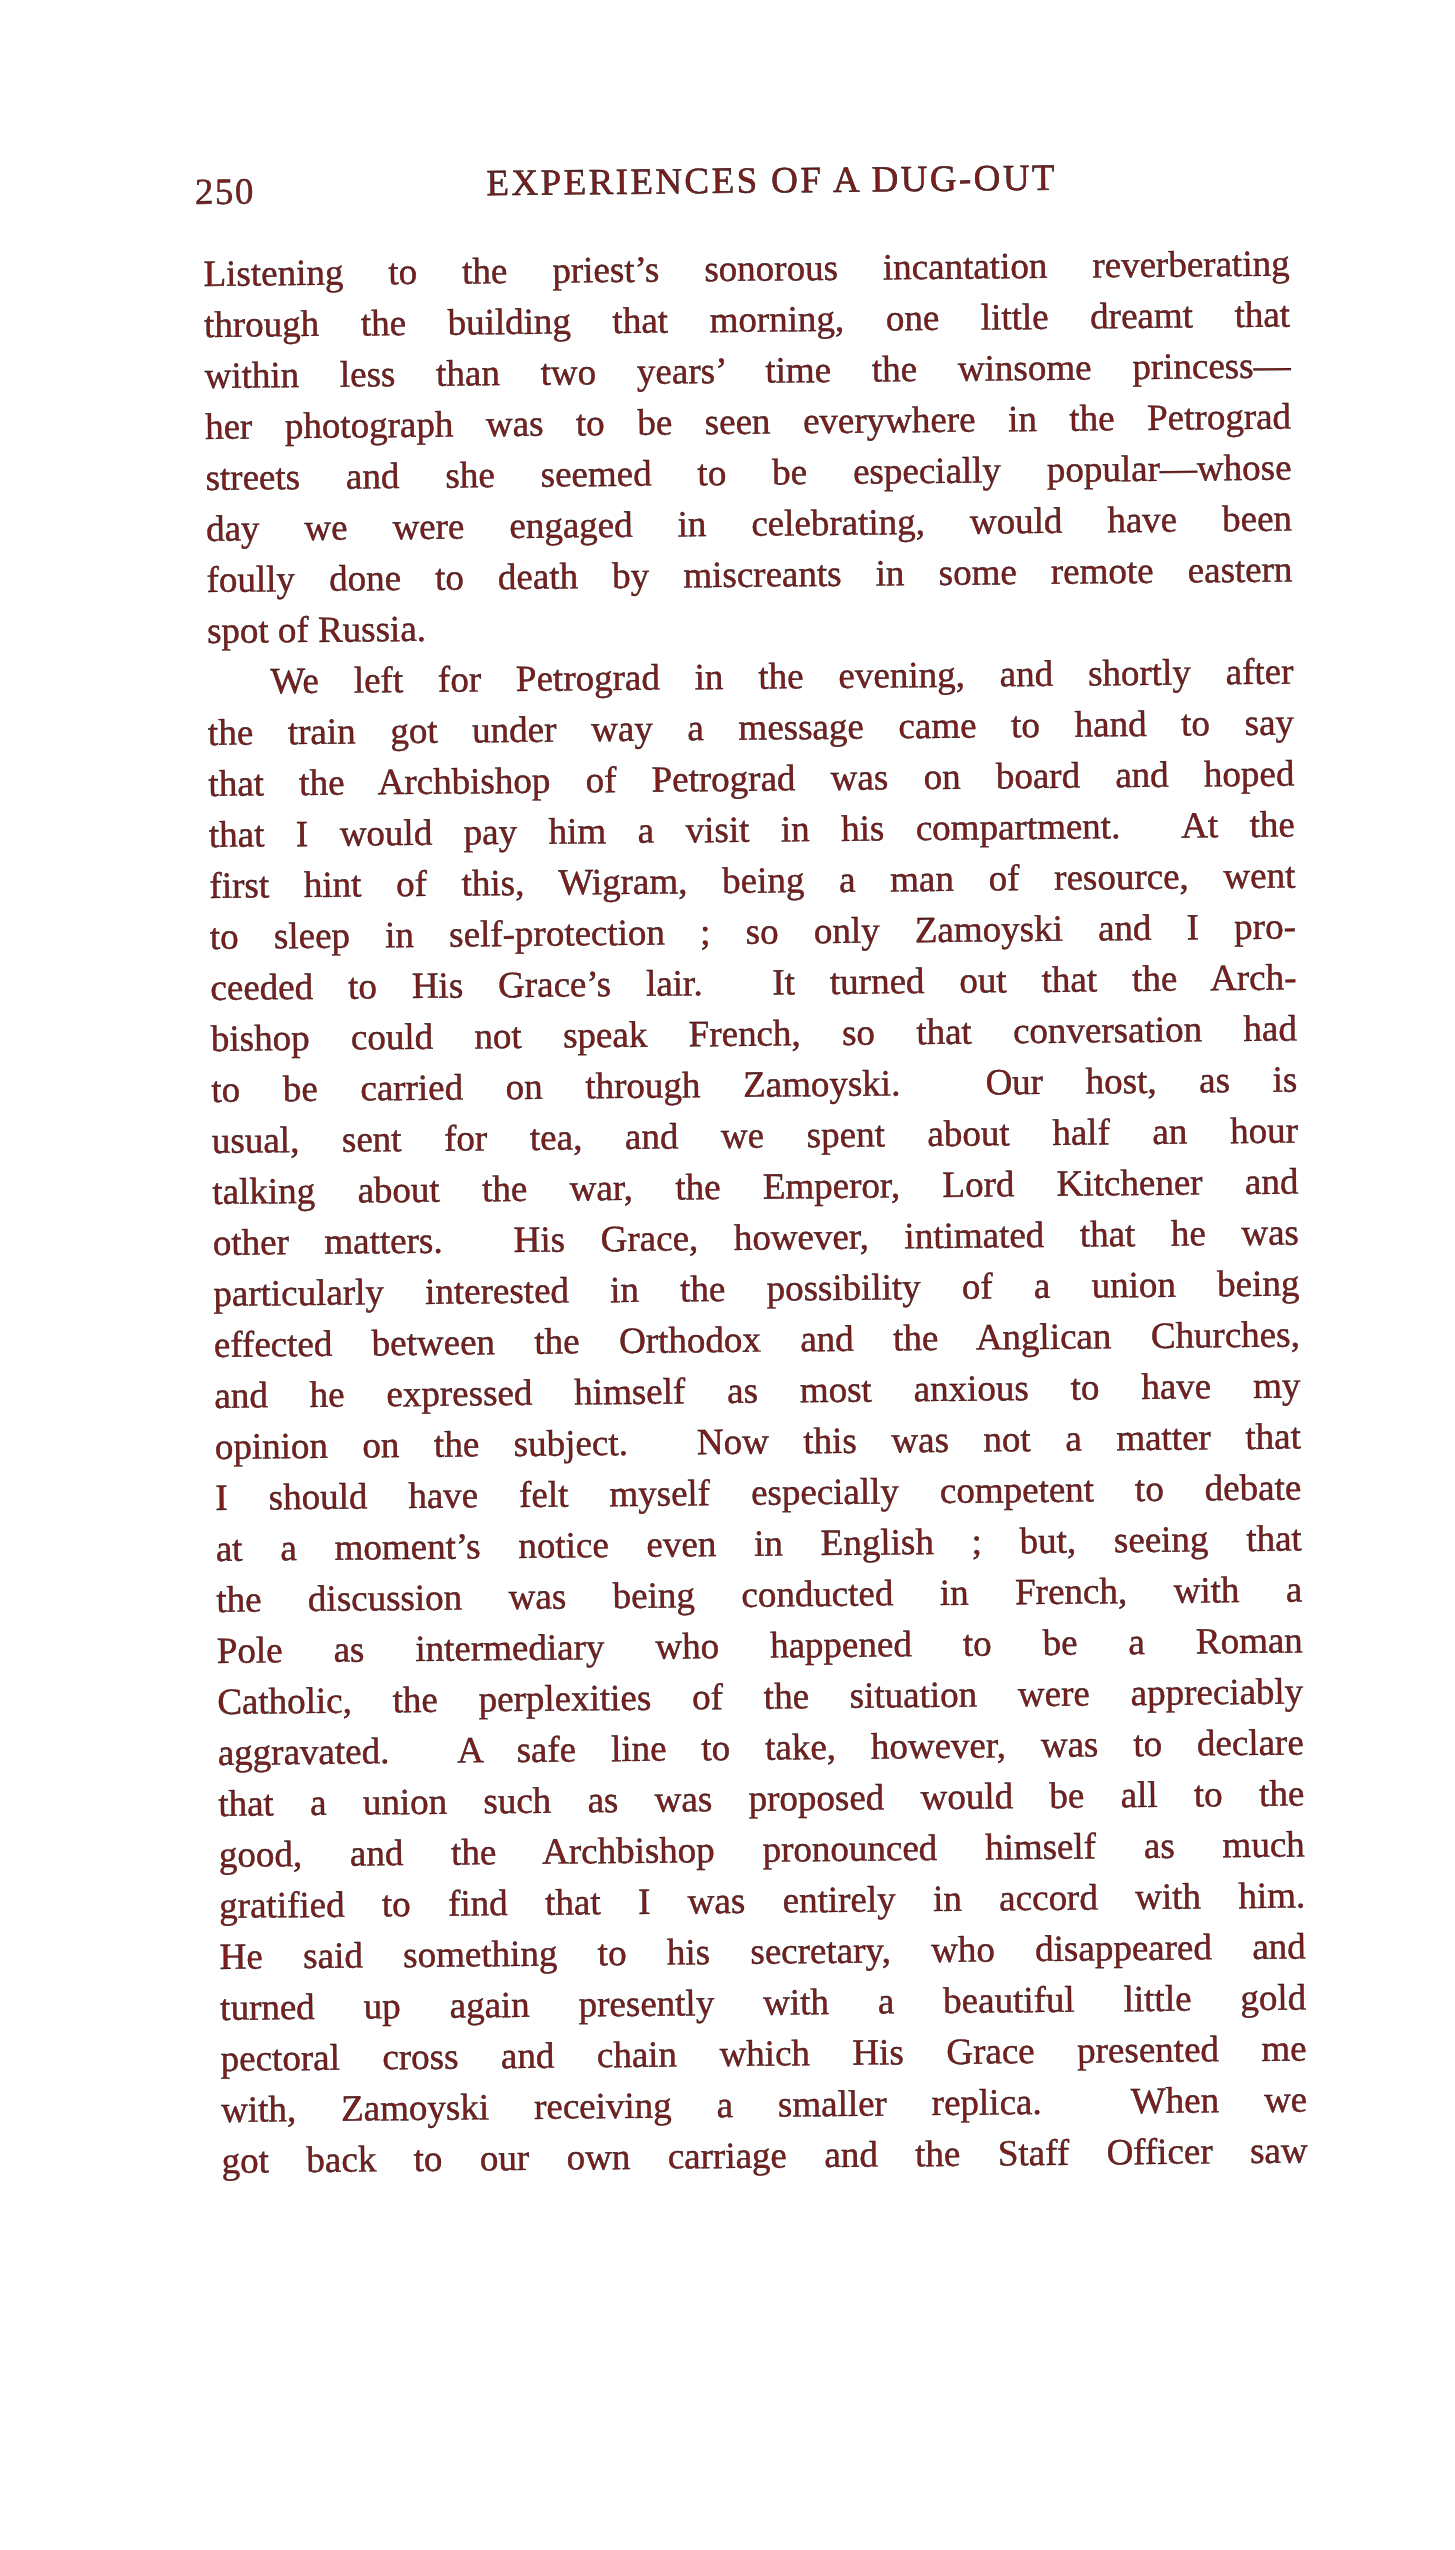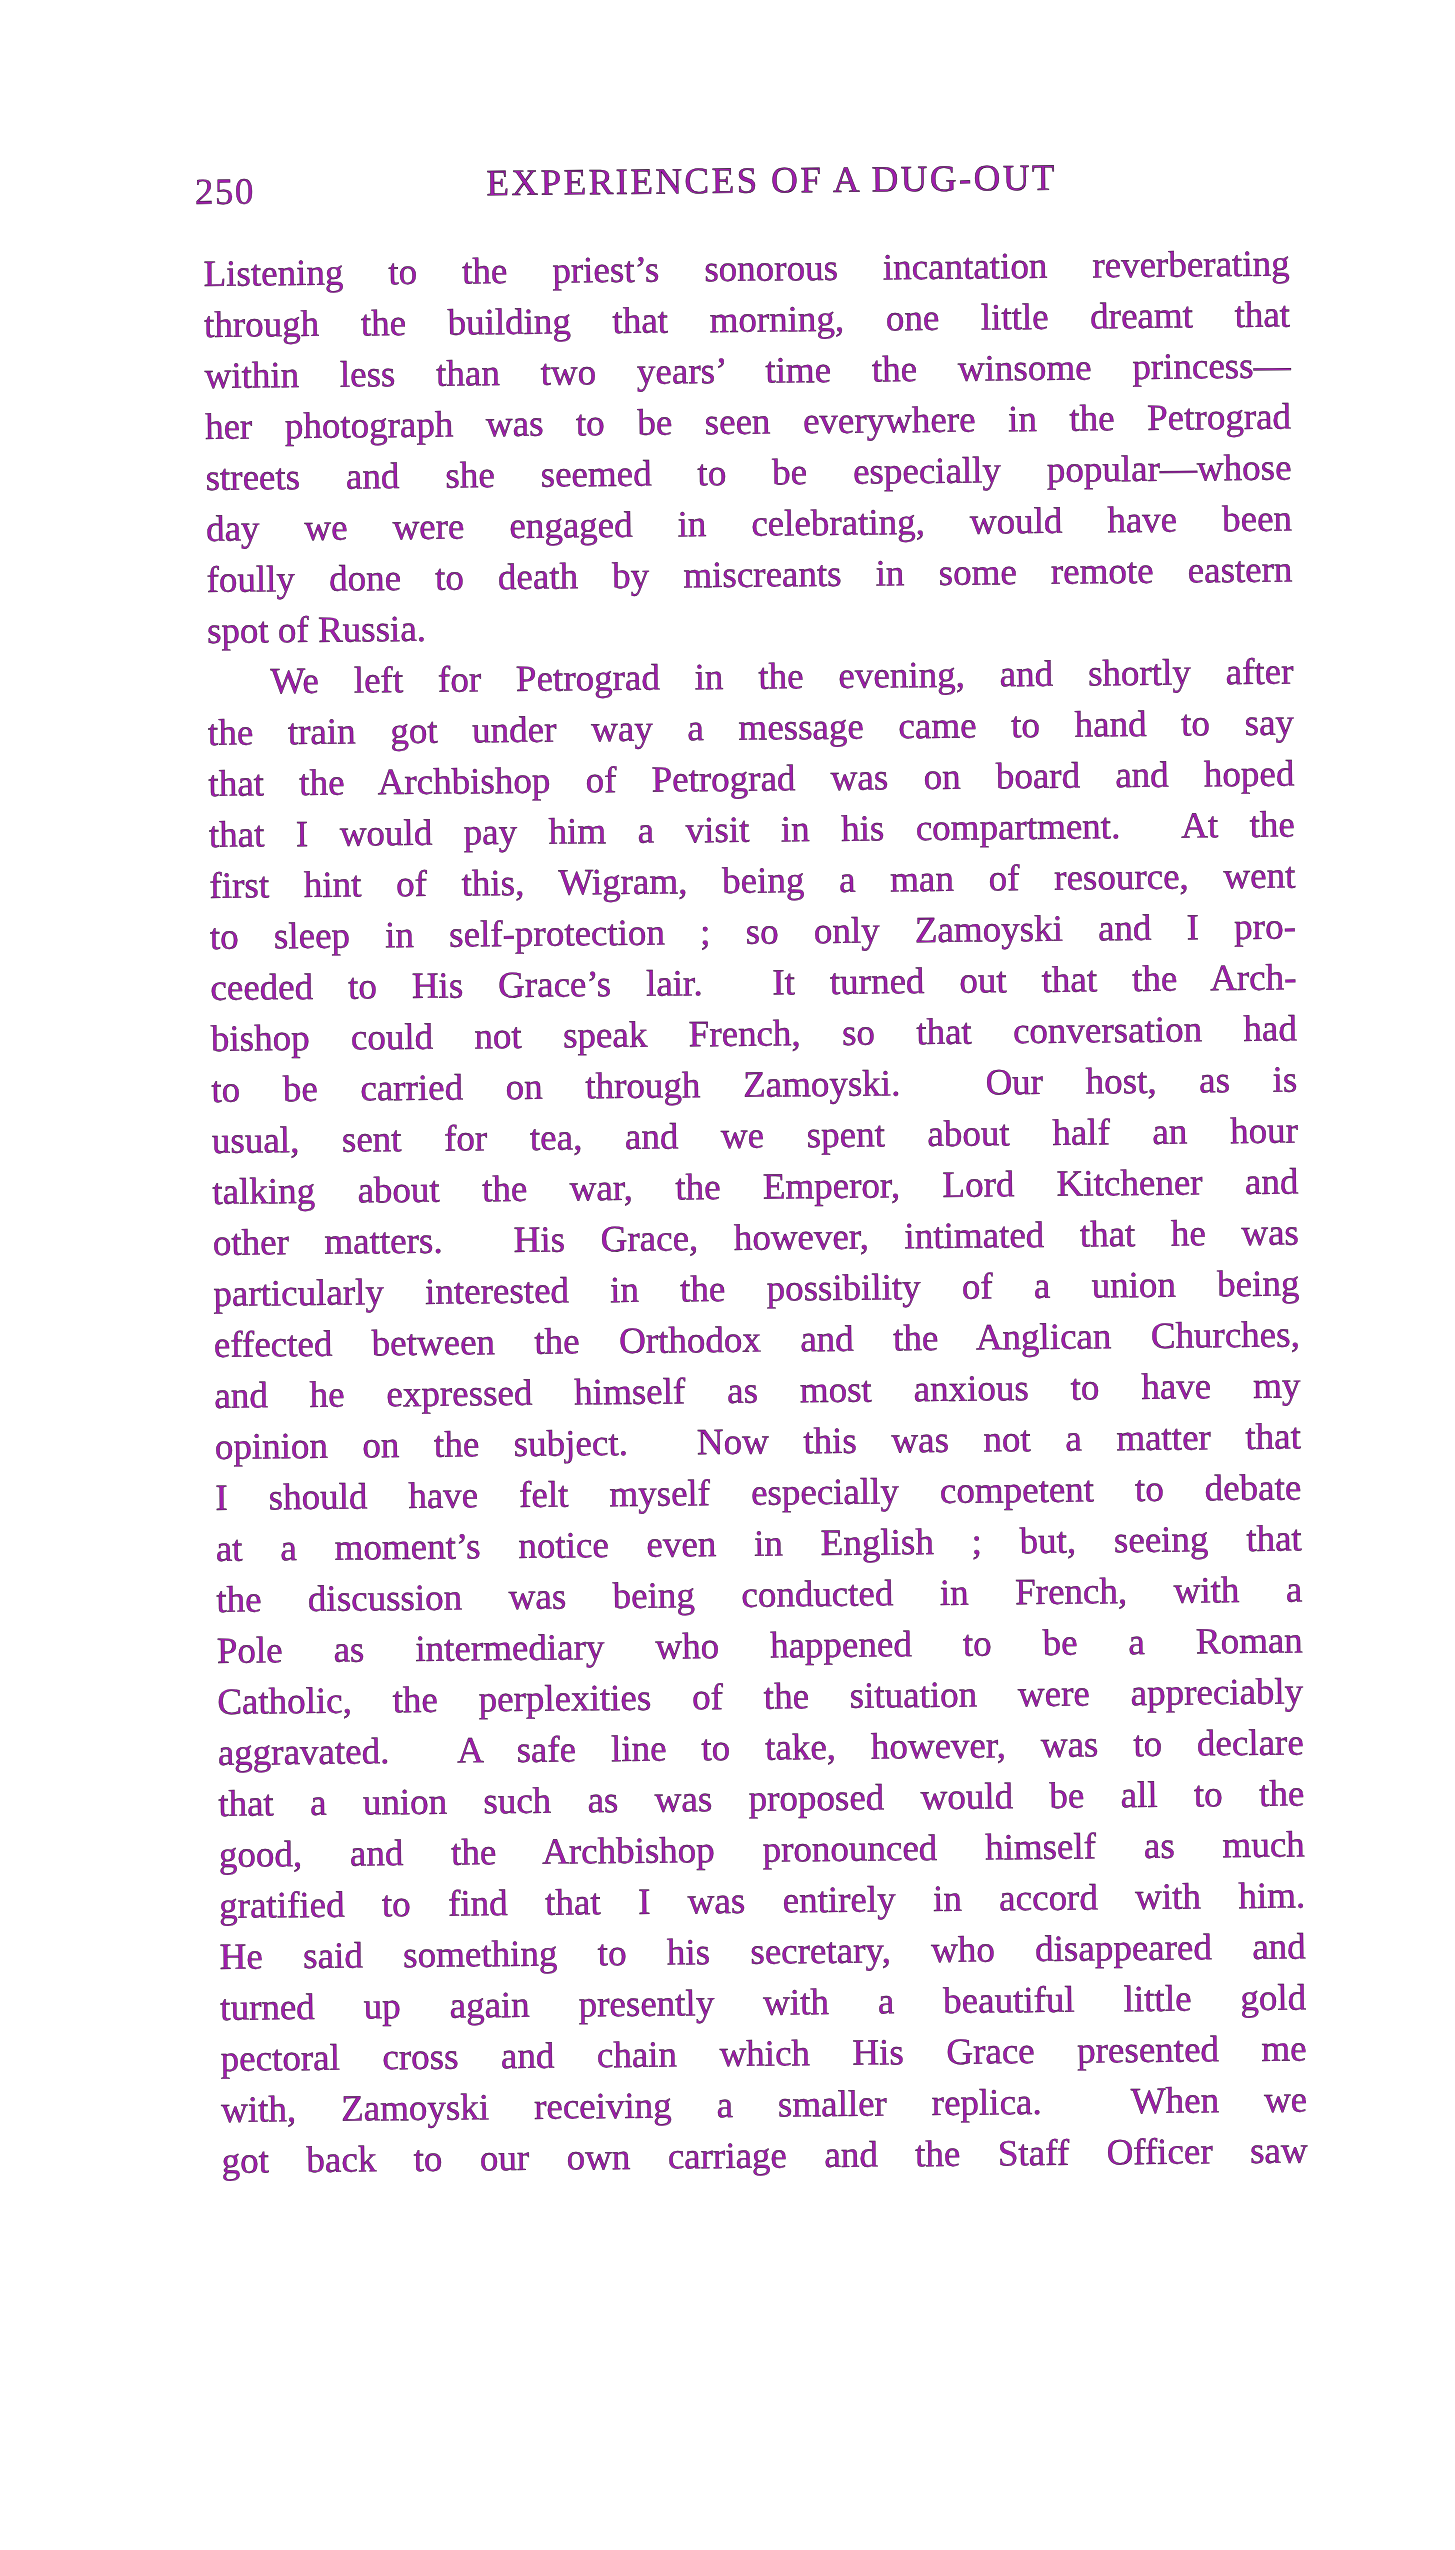--- a/index.html
+++ b/index.html
@@ -7,21 +7,21 @@
     padding: 0;
     background: #ffffff;
   }
   #page {
     position: relative;
     width: 1455px;
     height: 2550px;
     background: #ffffff;
     overflow: hidden;
     font-family: "Liberation Serif", "DejaVu Serif", serif;
-    color: #a21caf;
+    color: #7f1d1d;
   }
   
   #scan-content {
     position: absolute;
     left: 0; top: 0; right: 0; bottom: 0;
     transform: rotate(-0.55deg);
     transform-origin: 50% 45%;
   }
   #header-row {
     position: absolute;

